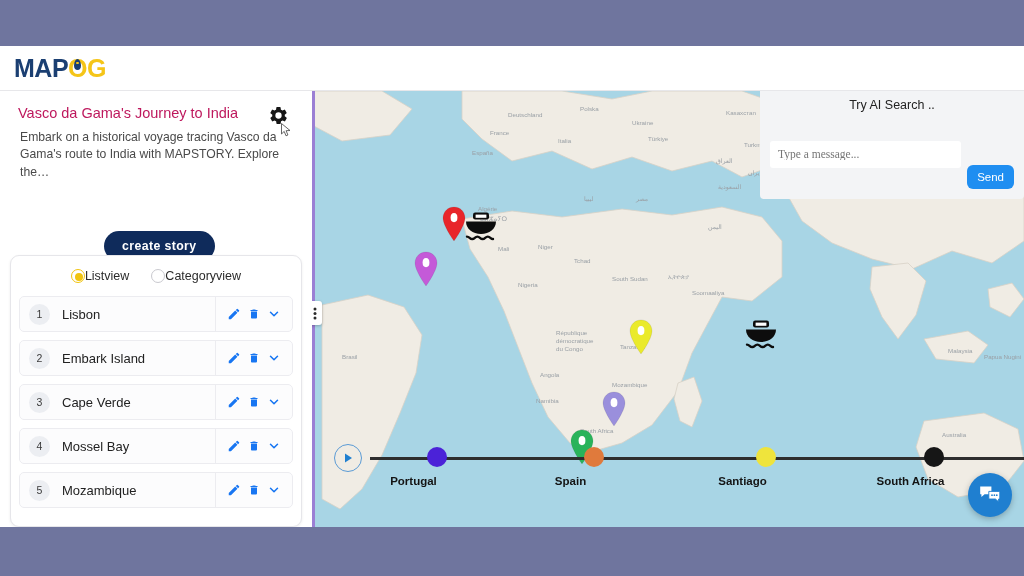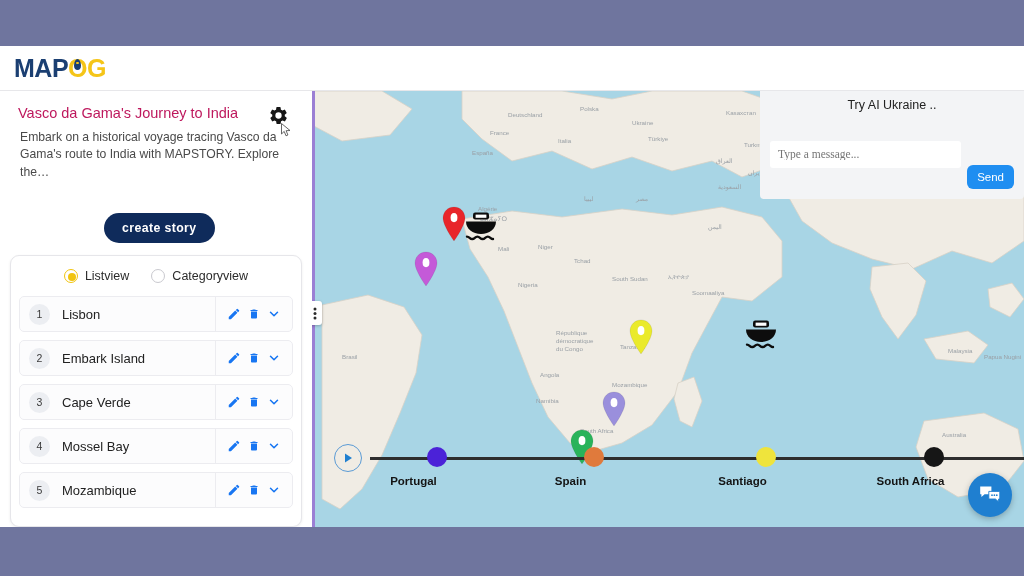--- a/index.html
+++ b/index.html
@@ -69,36 +69,36 @@
     position:absolute; left:18px; top:14px; width:240px;
     font-size:14.5px; color:#be185d;
   }
   .gear-wrap { position:absolute; left:268px; top:14px; width:26px; height:26px; cursor:pointer; }
   .cursor-arrow { position:absolute; left:281px; top:32px; }
   .story-desc {
     position:absolute; left:20px; top:38px; width:266px;
     font-size:12.2px; line-height:1.42; color:#4a4a4a;
   }
   .create-story {
-    position:absolute; left:104px; top:122px;
+    position:absolute; left:104px; top:140px;
     background:#0f2b5b; color:#fff; font-size:12.3px; font-weight:bold;
     letter-spacing:0.4px; padding:8px 18px; border-radius:16px; border:none; cursor:pointer;
   }
 
   .list-card {
     position:absolute; left:10px; top:164px; width:292px; height:272px;
     background:#fff; border:1px solid #e6e6ea; border-radius:9px;
     box-shadow:0 1px 3px rgba(0,0,0,.07);
     overflow:hidden;
   }
   .view-toggle {
     display:flex; align-items:center; justify-content:center; gap:22px;
     height:40px; font-size:12.5px; color:#2b2b2b;
   }
-  .vt-opt { display:flex; align-items:center; gap:7px; cursor:pointer; }
+  .vt-opt { display:flex; align-items:center; cursor:pointer; }
   .radio { width:14px; height:14px; border-radius:50%; border:1.6px solid #c9c9cf; }
   .radio.on { border-color:#f1c40f; background:#fff; position:relative; }
   .radio.on::after { content:""; position:absolute; left:3px; top:3px; width:8px; height:8px; border-radius:50%; background:#f1c40f; }
 
   .item-row {
     position:relative; margin:0 8px 8px 8px; height:36px;
     background:#fcfcfd; border:1px solid #ececf0; border-radius:5px;
     display:flex; align-items:center;
   }
   .item-num {
@@ -457,21 +457,21 @@
             </svg></div>
           <div class="pin-marker" style="left: 430px; top: 228px;"><svg width="38" height="34" viewBox="0 0 38 34" fill="#0d0d0d">
               <rect x="11" y="1.5" width="16" height="7" rx="2.2"></rect>
               <rect x="13.6" y="3.6" width="10.8" height="3.2" fill="#ffffff"></rect>
               <path d="M4 10.5h30c0 7.4-6.7 12.4-15 12.4S4 17.9 4 10.5z"></path>
               <path d="M5 25.6c2.6 0 2.6 2.4 5.2 2.4s2.6-2.4 5.2-2.4 2.6 2.4 5.2 2.4 2.6-2.4 5.2-2.4 2.6 2.4 5.2 2.4" fill="none" stroke="#0d0d0d" stroke-width="2.4" stroke-linecap="round"></path>
             </svg></div>
         </div>
 
       <div class="ai-box">
-        <div class="ai-title">Try AI Ukraine ..</div>
+        <div class="ai-title">Try AI Search ..</div>
         <div class="ai-row">
           <input class="ai-input" placeholder="Type a message..." style="">
           <button class="ai-send">Send</button>
         </div>
       </div>
 
       <div class="timeline">
         <div class="tl-line"></div>
         <div class="play-btn">
           <svg width="12" height="12" viewBox="0 0 12 12">

